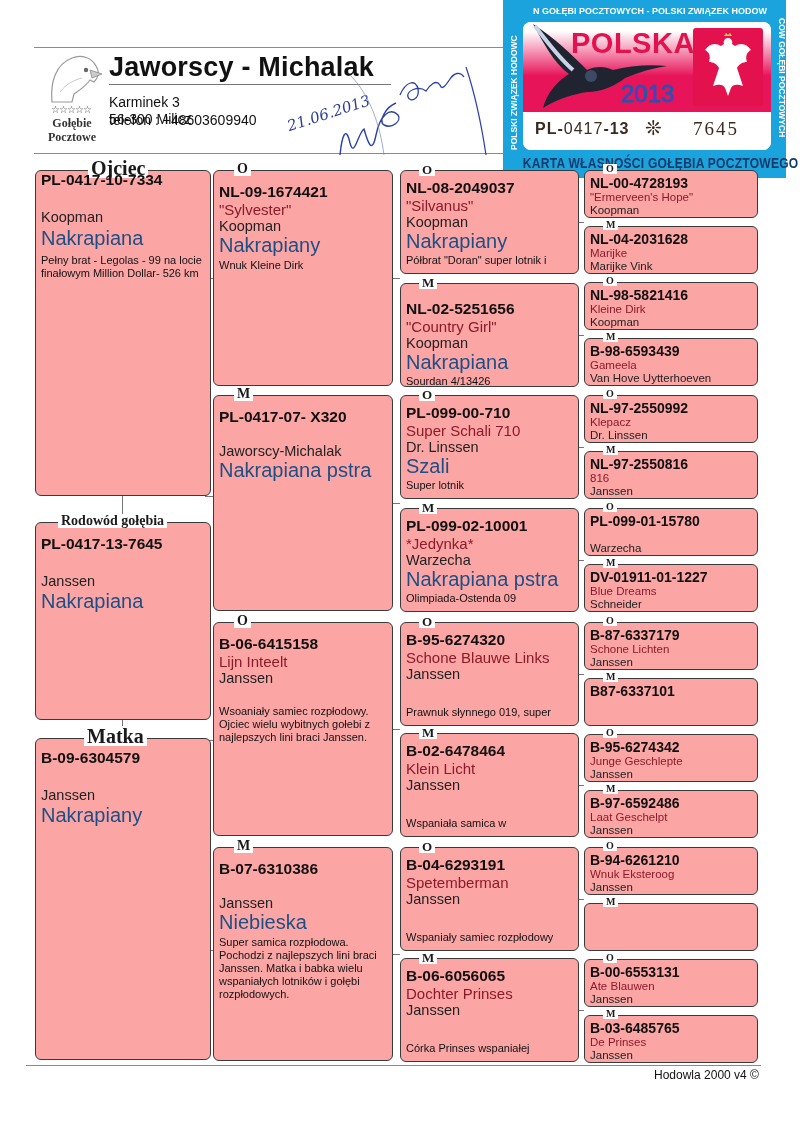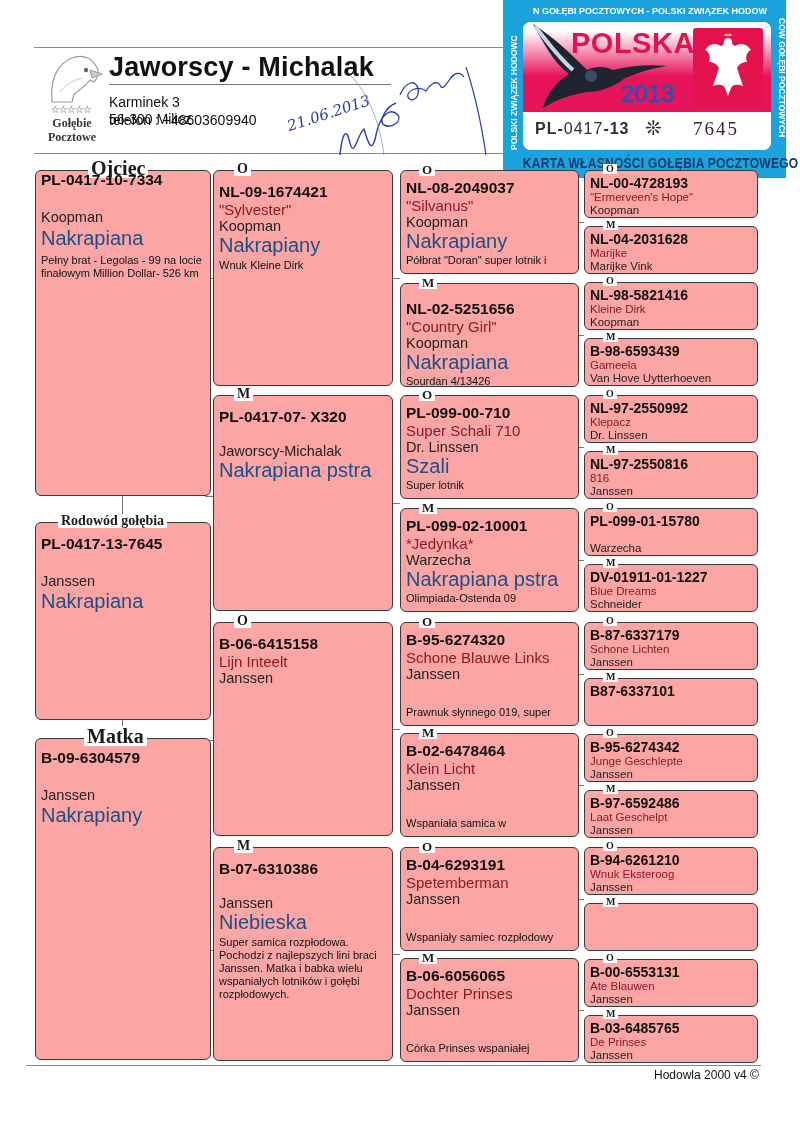--- a/index.html
+++ b/index.html
@@ -202,20 +202,21 @@
         <div class="color" style="">Nakrapiana pstra</div>
       </div>
     </div>
     <div class="box c2" style="left: 213px; top: 622px; width: 180px; height: 214px;">
       <div class="lbl mid" style="left: 20px;">O</div>
       <div class="inner" style="top: 12px;">
         <div class="ring">B-06-6415158</div>
         <div class="name">Lijn Inteelt</div>
         <div class="breeder">Janssen</div>
         <div class="color" style="display:block; height:17px;">&nbsp;</div>
+        <div class="desc" style="margin-top:2px;">Wsoaniały samiec rozpłodowy. Ojciec wielu wybitnych gołebi z najlepszych lini braci Janssen.</div>
       </div>
     </div>
     <div class="box c2" style="left: 213px; top: 847px; width: 180px; height: 214px;">
       <div class="lbl mid" style="left: 20px;">M</div>
       <div class="inner" style="top: 12px;">
         <div class="ring">B-07-6310386</div>
         <div class="name">&nbsp;</div>
         <div class="breeder">Janssen</div>
         <div class="color" style="">Niebieska</div>
         <div class="desc" style="margin-top:2px;">Super samica rozpłodowa. Pochodzi z najlepszych lini braci Janssen. Matka i babka wielu wspaniałych lotników i gołębi rozpłodowych.</div>

